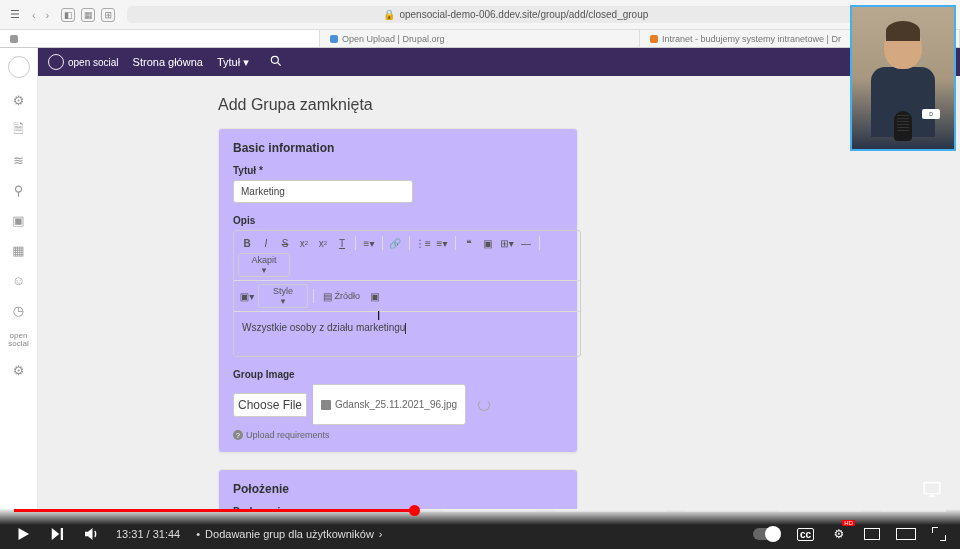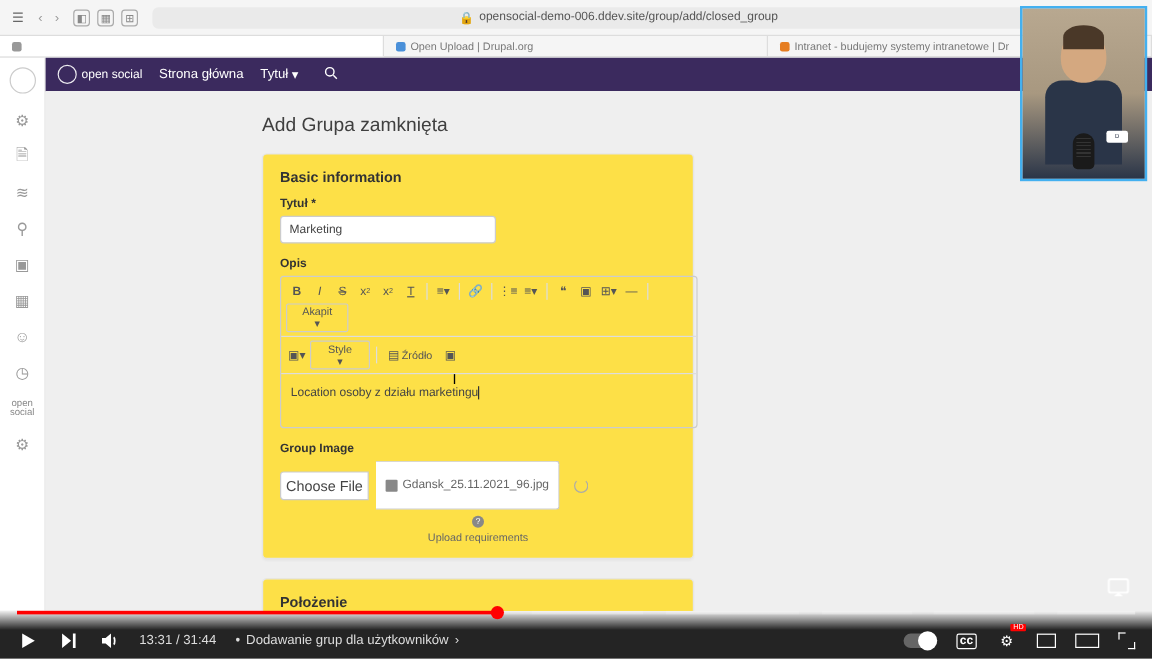--- a/index.html
+++ b/index.html
@@ -27,21 +27,21 @@
   .app-search { color:#fff; margin-left:6px;}
   .app-right { margin-left:auto; display:flex; gap:8px; align-items:center;}
   .app-btn-sq { width:18px; height:18px; background:#fff; color:#3b2a5e; border-radius:3px; display:flex; align-items:center; justify-content:center; font-size:13px; font-weight:bold;}
 
   .left-rail { position:absolute; top:0; left:0; bottom:0; width:38px; background:#fff; border-right:1px solid #e5e5e5; display:flex; flex-direction:column; align-items:center; padding-top:8px; gap:14px;}
   .rail-icon { width:16px; height:16px; color:#999; display:flex; align-items:center; justify-content:center; font-size:13px;}
   .rail-text { font-size:8px; color:#888; text-align:center; line-height:1;}
 
   .main { position:absolute; top:28px; left:38px; right:0; bottom:0; overflow-y:auto; padding: 20px 0 0 180px; background:#efefef;}
   .page-title { font-size:16px; font-weight:400; color:#404040; margin-bottom:14px;}
-  .card { background:#fde047; width:360px; border-radius:4px; padding:12px 14px; margin-bottom:16px; border:1px solid #e5e5e5; box-shadow:0 1px 2px rgba(0,0,0,0.04);}
+  .card { background:#c4b5fd; width:360px; border-radius:4px; padding:12px 14px; margin-bottom:16px; border:1px solid #e5e5e5; box-shadow:0 1px 2px rgba(0,0,0,0.04);}
   .card-title { font-size:12px; font-weight:600; color:#333; margin-bottom:10px;}
   .field-label { font-size:10px; font-weight:600; color:#333; margin-bottom:4px; display:block;}
   .req { color:#333;}
   .text-input { width:180px; padding:5px 7px; font-size:10px; border:1px solid #ccc; border-radius:3px; background:#fff; color:#444;}
   .section-gap { margin-top:12px;}
   
   .rte-wrap { border:1px solid #ccc; border-radius:3px; width:348px; margin-top:4px;}
   .rte-tb { display:flex; flex-wrap:wrap; align-items:center; padding:3px 4px; border-bottom:1px solid #ddd; gap:1px;}
   .rte-btn { width:18px; height:18px; display:flex; align-items:center; justify-content:center; font-size:10px; color:#555; border-radius:2px;}
   .rte-sep { width:1px; height:14px; background:#ddd; margin:0 3px;}
@@ -49,21 +49,21 @@
   .rte-tb2 { display:flex; align-items:center; padding:3px 4px; border-bottom:1px solid #ddd; gap:2px;}
   .rte-body { padding:10px 8px; min-height:44px; font-size:10px; color:#444;}
   .cursor { display:inline-block; width:1px; height:11px; background:#333; vertical-align:middle; animation:blink 1s infinite;}
   @keyframes blink { 50% { opacity:0; } }
 
   .file-row { display:flex; align-items:center; gap:6px; margin-top:4px;}
   .file-btn { font-size:12px; padding:4px 4px; border:1px solid #ccc; border-radius:3px 0 0 3px; background:#fff; color:#444;}
   .file-name { font-size:10px; padding:14px 8px; border:1px solid #ccc; border-left:none; border-radius:0 3px 3px 0; background:#fff; color:#666; display:flex; align-items:center; gap:4px;}
   .file-ic { width:10px; height:10px; background:#888; border-radius:1px;}
   .spin-ic { width:12px; height:12px; border:1.5px solid #aaa; border-top-color:transparent; border-radius:50%; margin-left:6px;}
-  .help-link { font-size:9px; color:#666; margin-top:5px; display:flex; align-items:center; gap:3px;flex-direction:column;}
+  .help-link { font-size:9px; color:#666; margin-top:5px; display:flex; align-items:center; gap:3px;}
   .help-ic { width:10px; height:10px; border-radius:50%; background:#888; color:#fff; font-size:7px; display:flex; align-items:center; justify-content:center;}
 
   .mouse-ptr { position:absolute; top:262px; left:377px; font-size:12px; color:#000; pointer-events:none; z-index:5; line-height:1;}
 
   
   .webcam { position:absolute; top:5px; right:4px; width:106px; height:146px; border:2px solid #43b0f0; background:linear-gradient(180deg,#b8a890 0%,#a89880 50%,#2a3548 100%); z-index:20; overflow:hidden;}
   .person { position:absolute; top:18px; left:50%; transform:translateX(-50%); width:70px; height:120px;}
   .head { width:38px; height:44px; background:#d4a880; border-radius:50% 50% 45% 45%; margin:0 auto; position:relative;}
   .hair { position:absolute; top:-4px; left:2px; right:2px; height:20px; background:#4a3828; border-radius:50% 50% 0 0;}
   .torso { width:64px; height:70px; background:#2a3548; border-radius:14px 14px 0 0; margin:-2px auto 0;}
@@ -218,21 +218,21 @@
           <div class="rte-tb2">
             <div class="rte-btn">▣▾</div>
             <div class="rte-sel" style="min-width:50px;">
                 <span>Style</span>
                 <span>▾</span>
               </div>
             <div class="rte-sep"></div>
             <div class="rte-btn" style="width:auto;padding:0 4px;gap:2px;">▤ <span style="font-size:9px;">Źródło</span></div>
             <div class="rte-btn">▣</div>
           </div>
-          <div class="rte-body"><span>Location osoby z działu marketingu</span><span class="cursor"></span></div>
+          <div class="rte-body"><span>Wszystkie osoby z działu marketingu</span><span class="cursor"></span></div>
         </div>
       </div>
 
       <div class="section-gap">
         <label class="field-label">Group Image</label>
         <div class="file-row">
           <div class="file-btn">Choose File</div>
           <div class="file-name">
               <span class="file-ic"></span>
               <span>Gdansk_25.11.2021_96.jpg</span>

